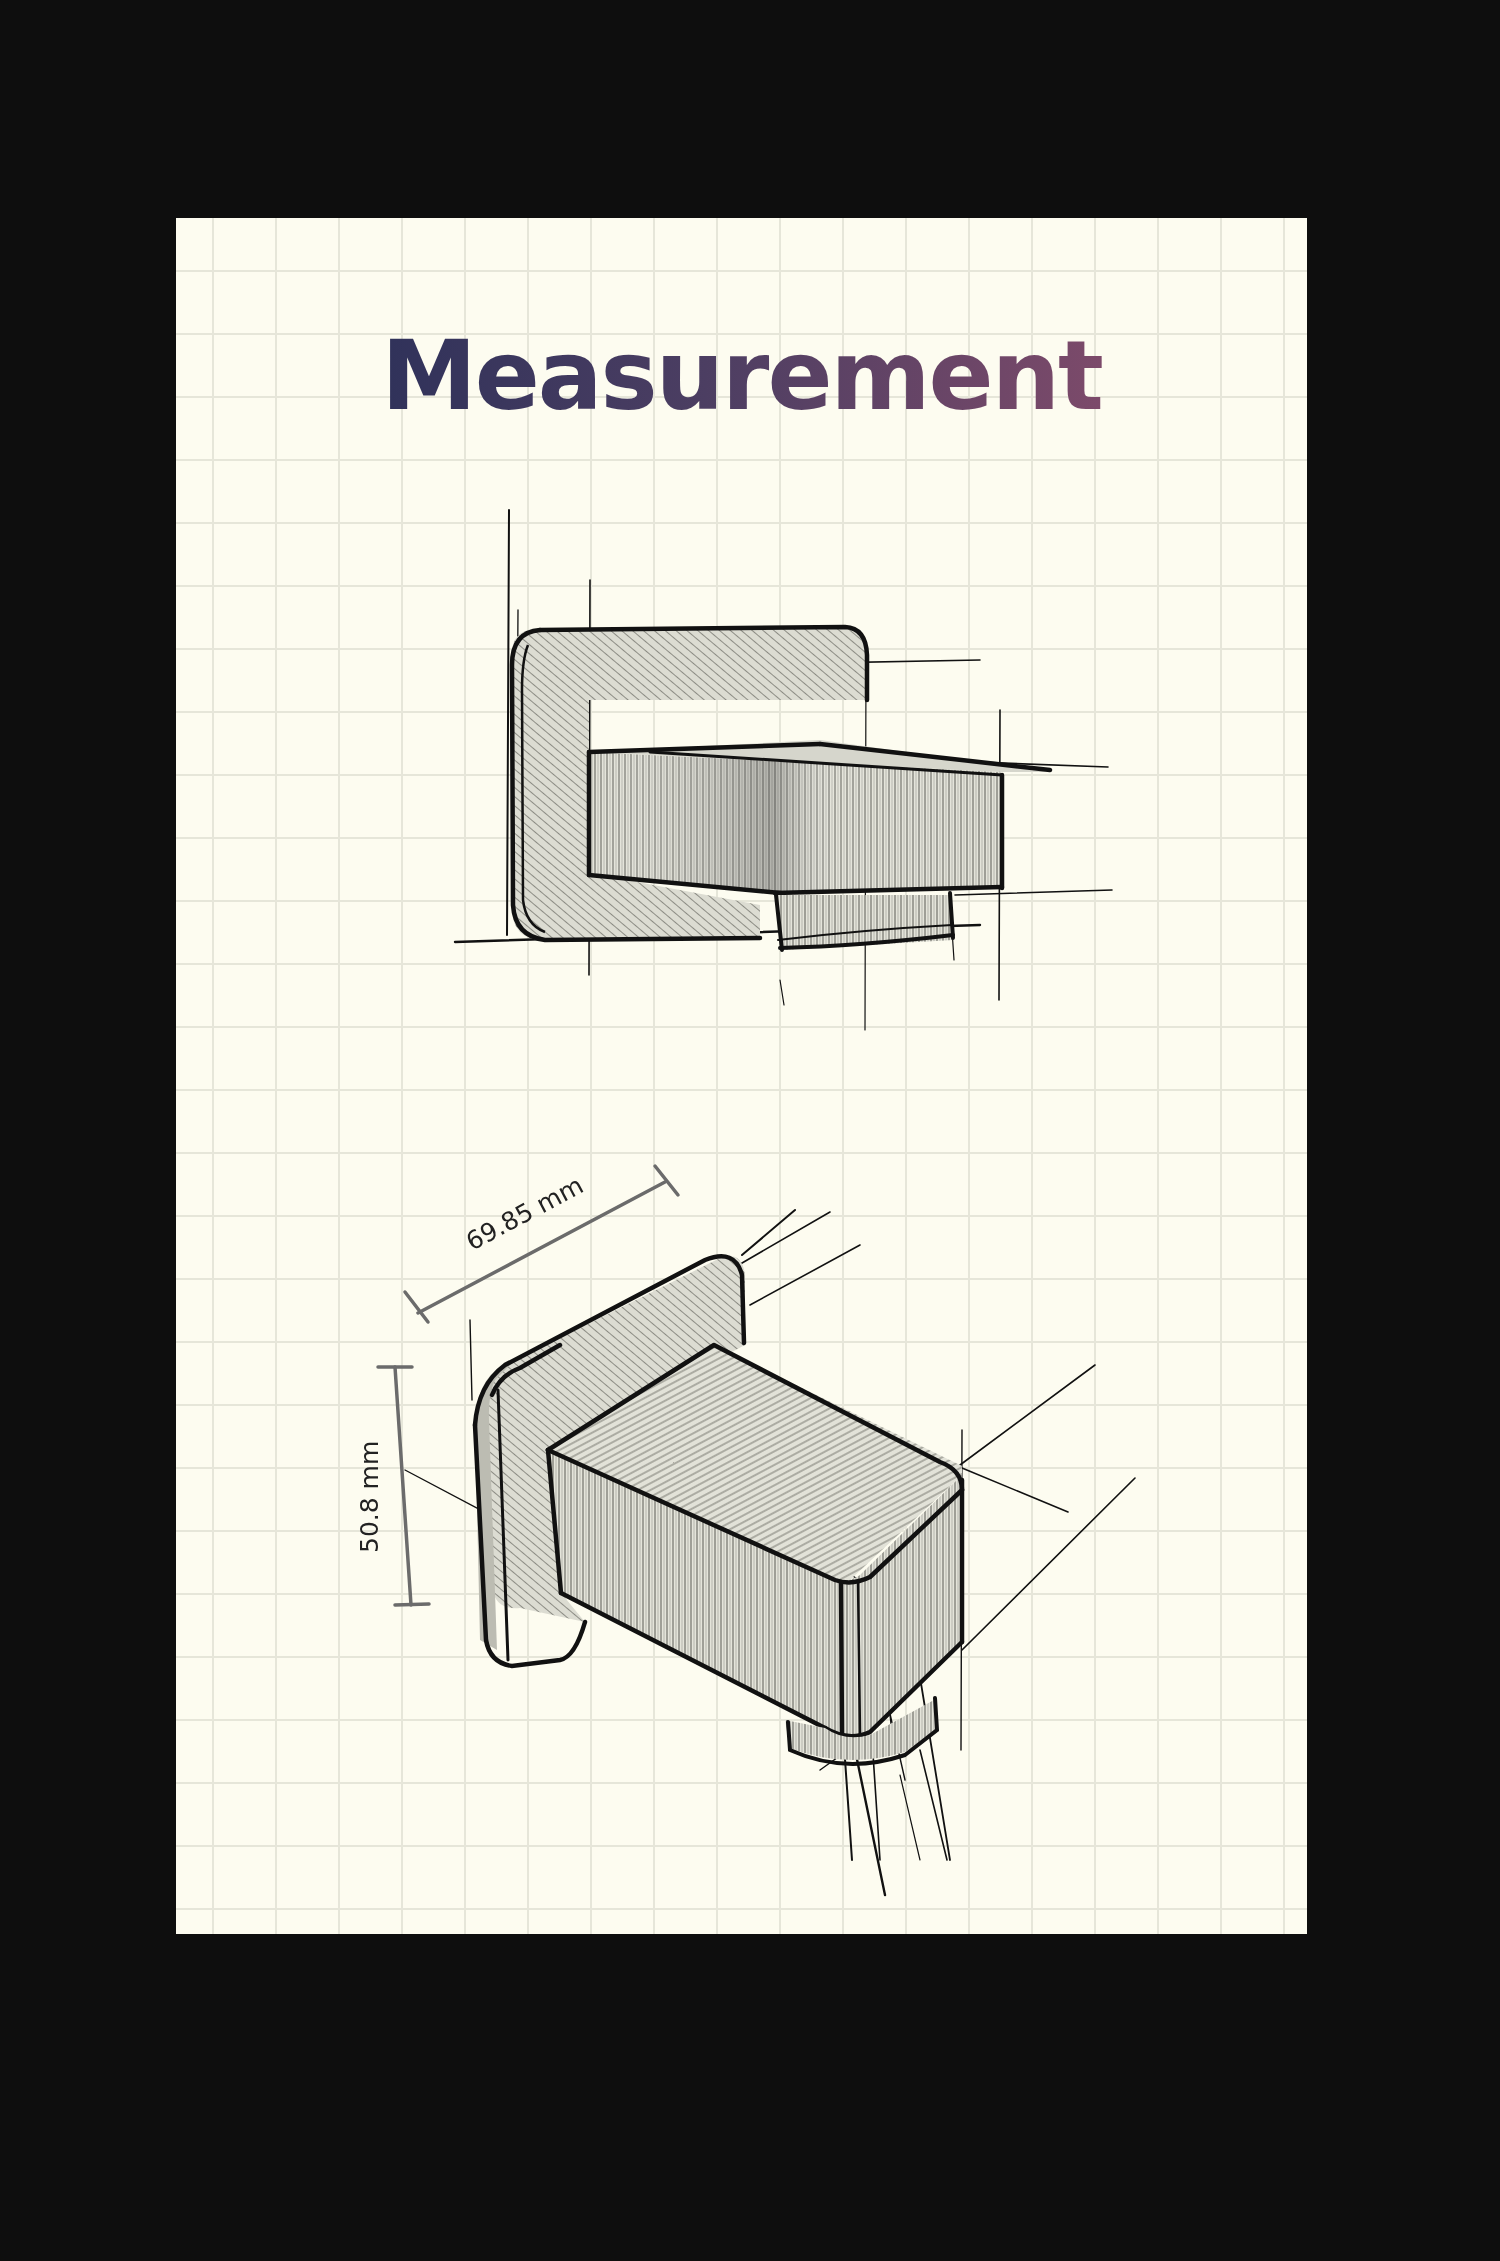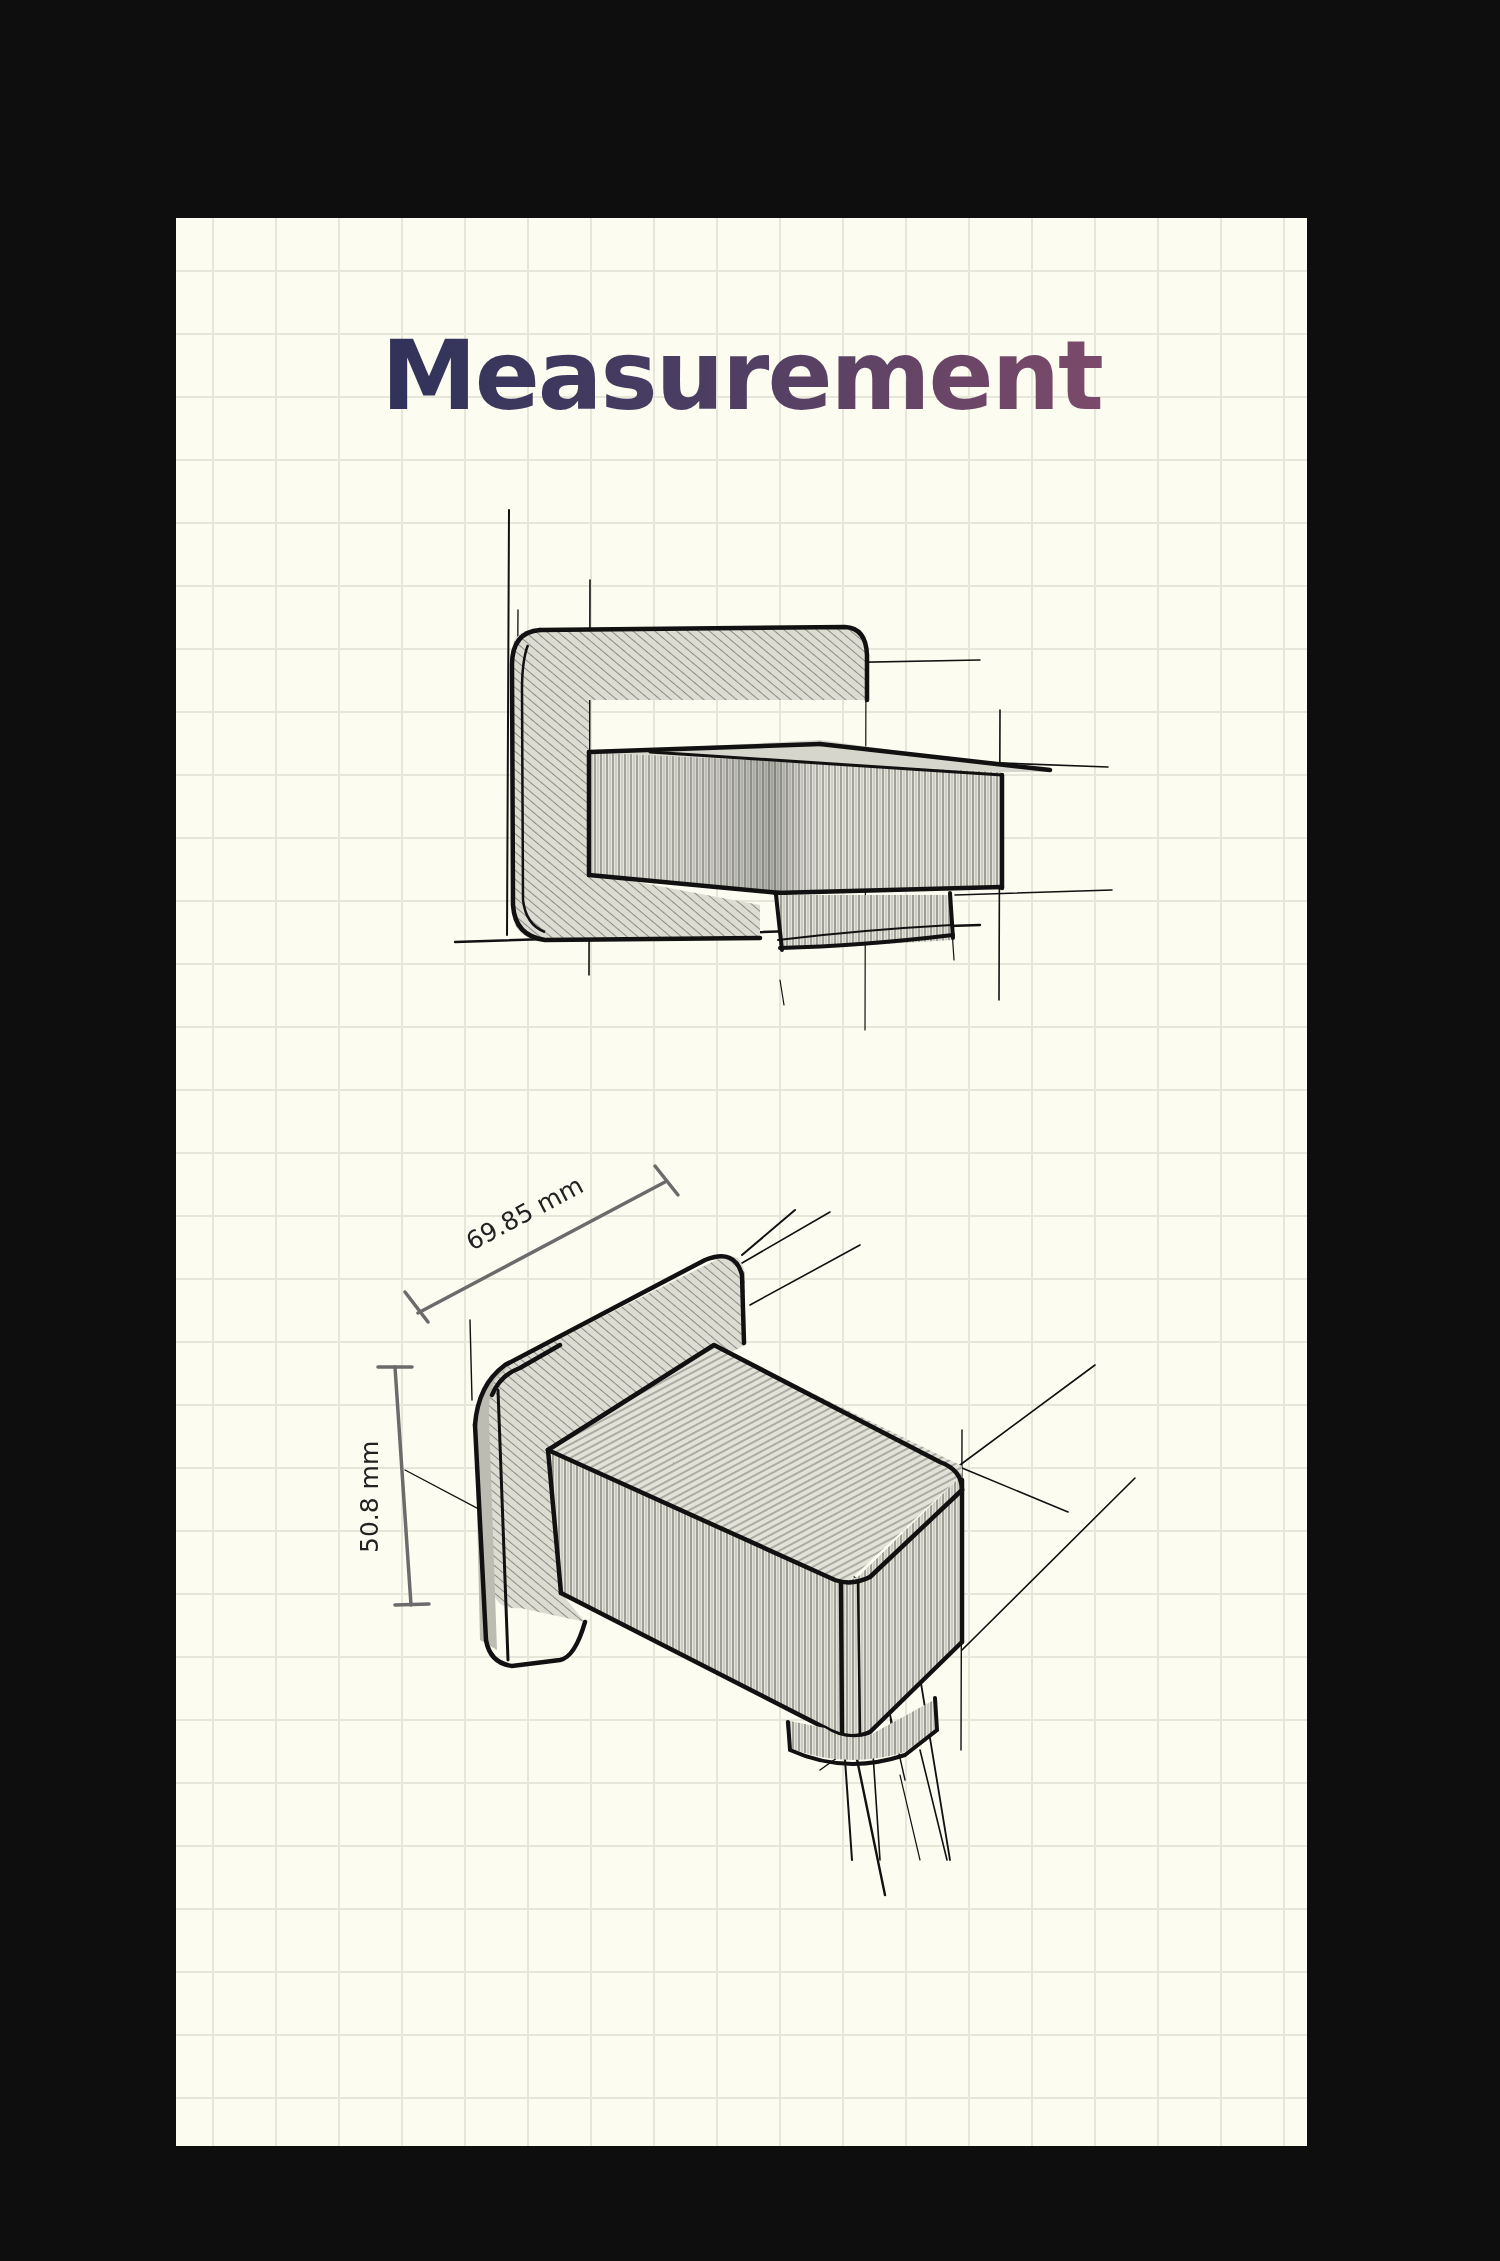--- a/index.html
+++ b/index.html
@@ -6,21 +6,21 @@
   body {
     width: 1500px; height: 2261px;
     background: #0e0e0e;
     position: relative;
     overflow: hidden;
     font-family: "DejaVu Sans", sans-serif;
   }
   .panel {
     position: absolute;
     left: 176px; top: 218px;
-    width: 1131px; height: 1928px;
+    width: 1131px; height: 1716px;
     background-color: #fdfcf0;
     background-image:
       linear-gradient(to right, #e6e6d9 0, #e6e6d9 2px, transparent 2px),
       linear-gradient(to bottom, #e6e6d9 0, #e6e6d9 2px, transparent 2px);
     background-size: 63px 63px;
     background-position: 36px 52px;
   }
   .title {
     position: absolute;
     left: 0; right: 0;

